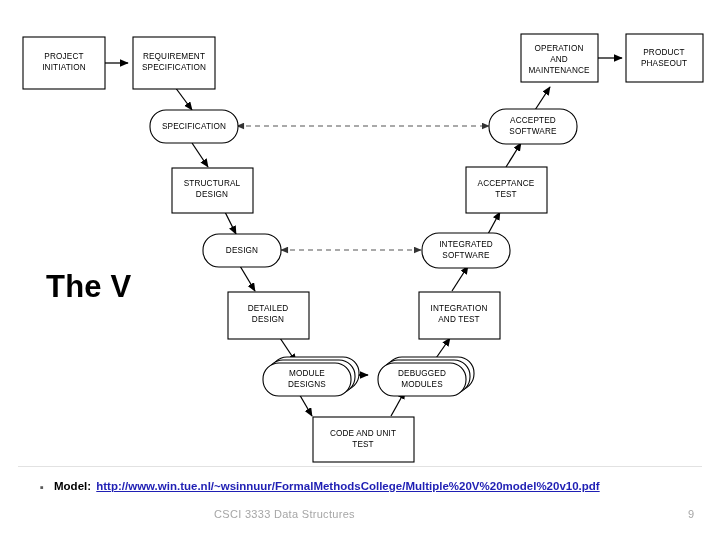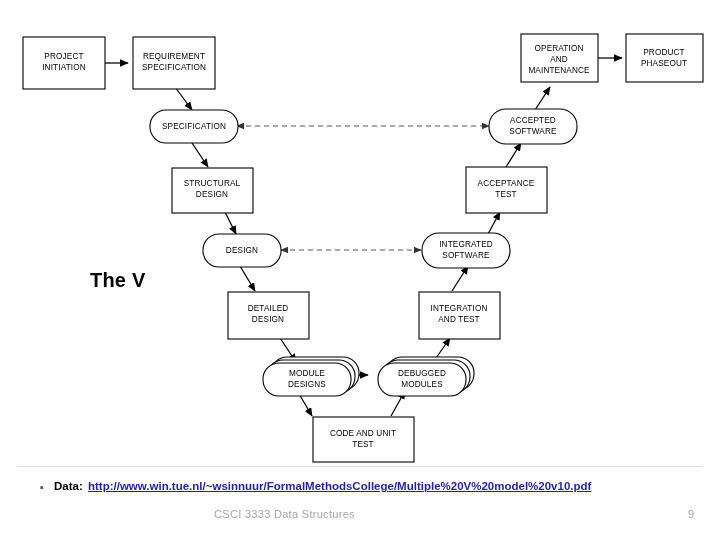--- a/index.html
+++ b/index.html
@@ -37,26 +37,25 @@
     width: 720px;
     height: 466px;
   }
 
   
   #slide-title {
     position: absolute;
     left: 46px;
     top: 268px;
     width: 160px;
-    font-size: 20px;
+    font-size: 31px;
     line-height: 1.22;
     font-weight: bold;
     color: #000000;
     letter-spacing: 0.2px;
-    margin-left: 44px;
   }
 
   
   #footer-rule {
     position: absolute;
     left: 18px;
     top: 466px;
     width: 684px;
     height: 1px;
     background: #e2e2e2;
@@ -292,19 +291,19 @@
     </svg>
   </div>
 
   <div id="slide-title">
     <div>The V</div>
   </div>
 
   <div id="footer-rule"></div>
 
   <div id="source-line">
-    <span id="source-bullet">▪</span><span id="source-label">Data:</span> <a id="source-url" href="#">http://www.win.tue.nl/~wsinnuur/FormalMethodsCollege/Multiple%20V%20model%20v10.pdf</a>
+    <span id="source-bullet">▪</span><span id="source-label">Model:</span> <a id="source-url" href="#">http://www.win.tue.nl/~wsinnuur/FormalMethodsCollege/Multiple%20V%20model%20v10.pdf</a>
   </div>
 
   <div id="footer-course">CSCI 3333 Data Structures</div>
   <div id="footer-page">9</div>
 
 </div>
 
 </body></html>

